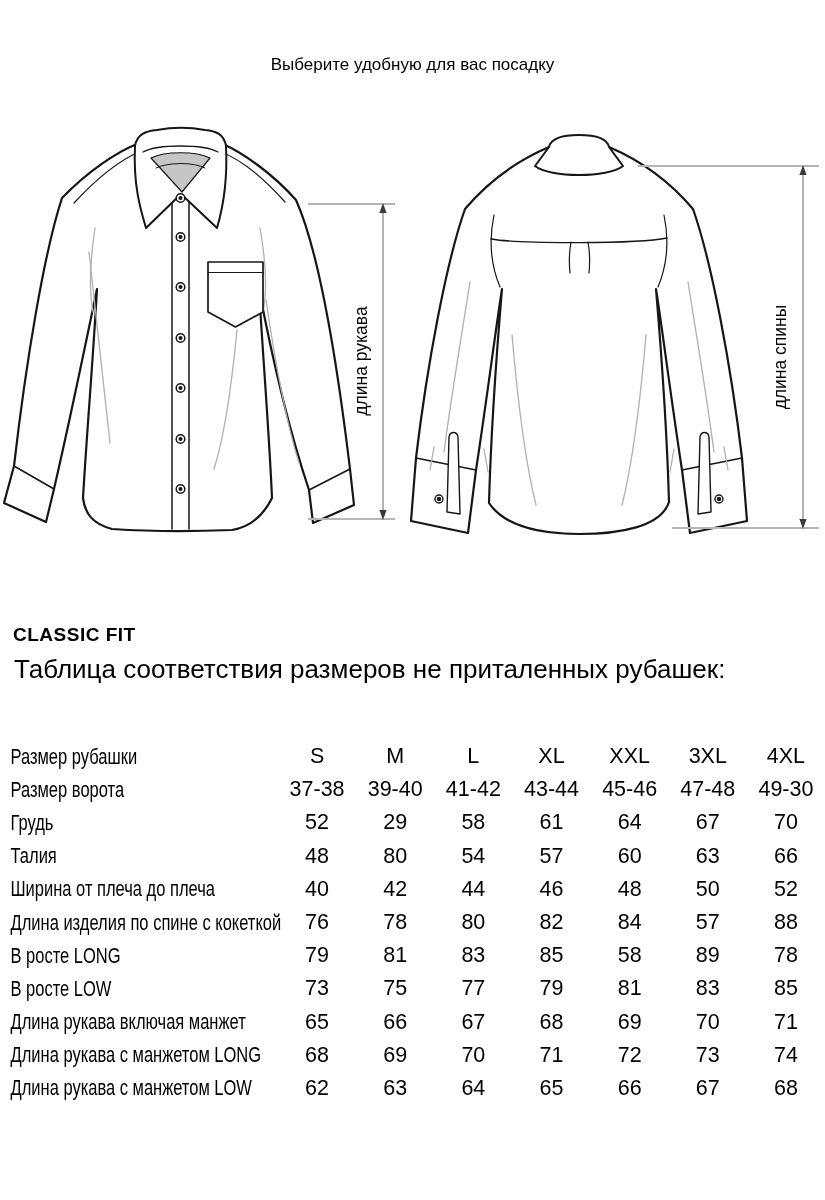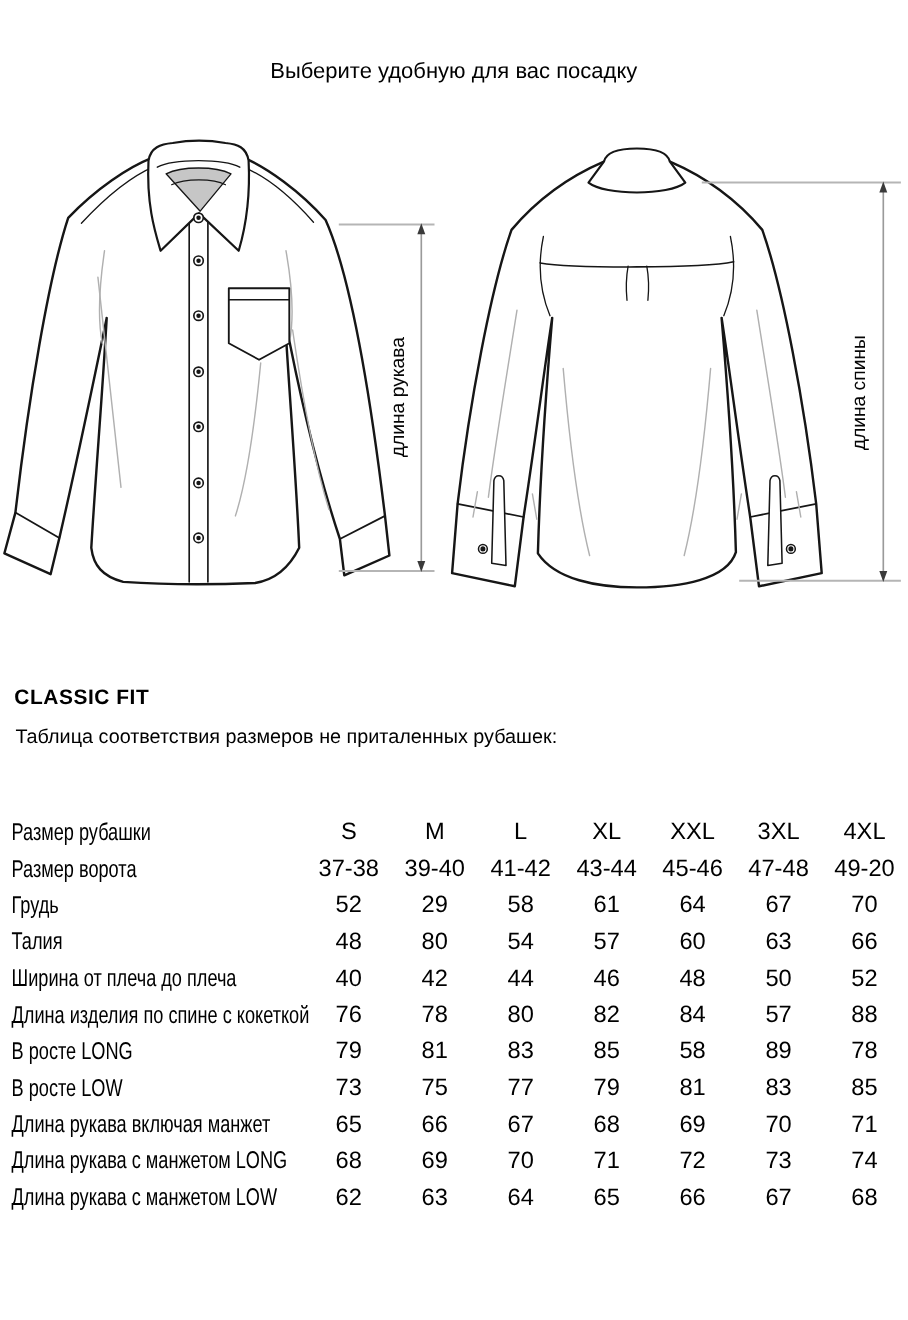--- a/index.html
+++ b/index.html
@@ -1,23 +1,23 @@
 <!DOCTYPE html>
 <html><head>
 <meta charset="utf-8">
 <style>
   html,body{margin:0;padding:0;background:#fff;}
   .page{position:relative;width:825px;height:1200px;background:#fff;overflow:hidden;
         font-family:"Liberation Sans","DejaVu Sans",sans-serif;color:#000;}
   .page-title{position:absolute;top:51px;left:0;width:825px;text-align:center;
-        font-size:20px;line-height:28px;font-weight:400;}
+        font-size:17px;line-height:28px;font-weight:400;}
   .diagram-svg{position:absolute;top:118px;left:0;}
   .section-heading{position:absolute;top:622px;left:13px;font-size:19px;line-height:26px;
         font-weight:bold;letter-spacing:0.5px;}
-  .section-subtitle{position:absolute;top:657px;left:14px;font-size:18px;line-height:24px;}
+  .section-subtitle{position:absolute;top:657px;left:14px;font-size:26px;line-height:24px;}
   table.size-table{position:absolute;top:740px;left:0;width:825px;border-collapse:collapse;
         table-layout:fixed;font-size:21.5px;}
   table.size-table td{height:33.2px;padding:0;vertical-align:middle;white-space:nowrap;overflow:visible;}
   td.row-label{width:278px;text-align:left;}
   td.row-label .cond{display:inline-block;transform:scaleX(0.75);transform-origin:0 50%;
         padding-left:14px;font-size:22px;}
   td.cell{text-align:center;}
   .dim-label{font-size:17.5px;fill:#050505;}
 </style>
 </head>
@@ -180,21 +180,21 @@
           <td class="cell">4XL</td>
         </tr>
         <tr>
           <td class="row-label"><span class="cond">Размер ворота</span></td>
           <td class="cell">37-38</td>
           <td class="cell">39-40</td>
           <td class="cell">41-42</td>
           <td class="cell">43-44</td>
           <td class="cell">45-46</td>
           <td class="cell">47-48</td>
-          <td class="cell">49-20</td>
+          <td class="cell">49-30</td>
         </tr>
         <tr>
           <td class="row-label"><span class="cond">Грудь</span></td>
           <td class="cell">52</td>
           <td class="cell">29</td>
           <td class="cell">58</td>
           <td class="cell">61</td>
           <td class="cell">64</td>
           <td class="cell">67</td>
           <td class="cell">70</td>

